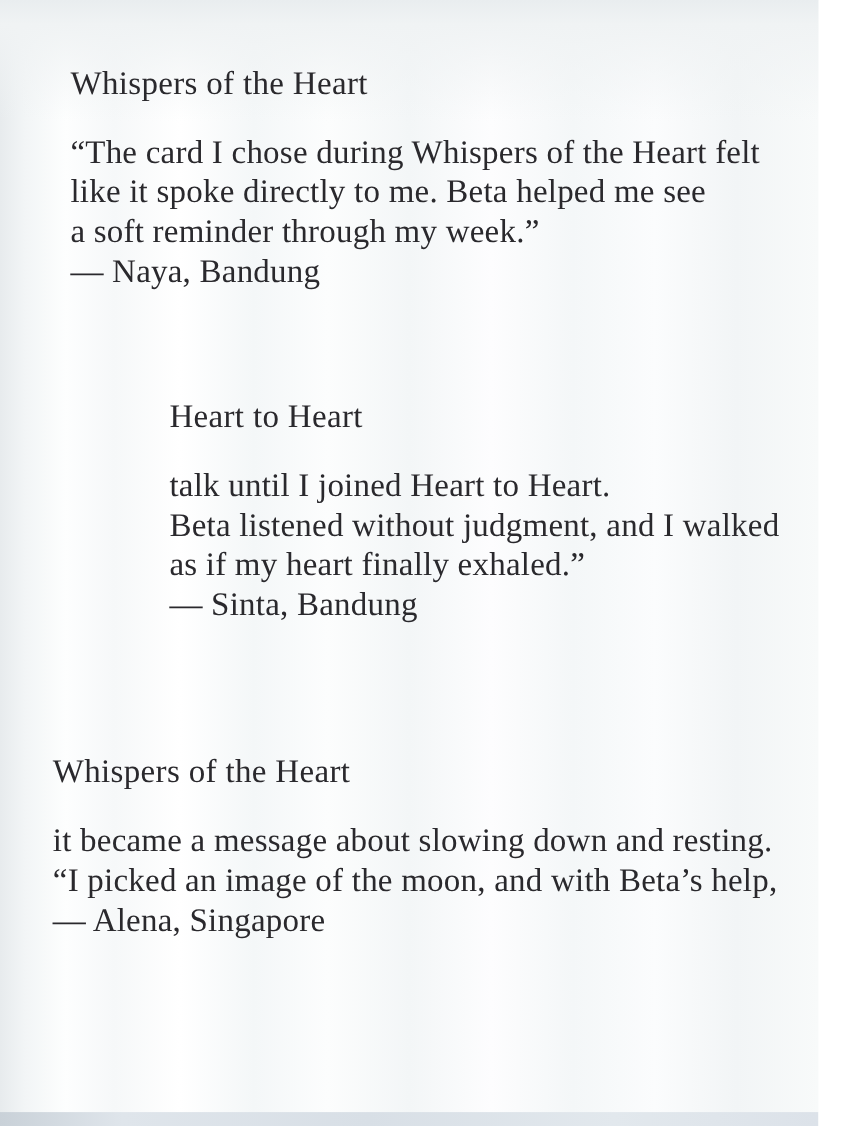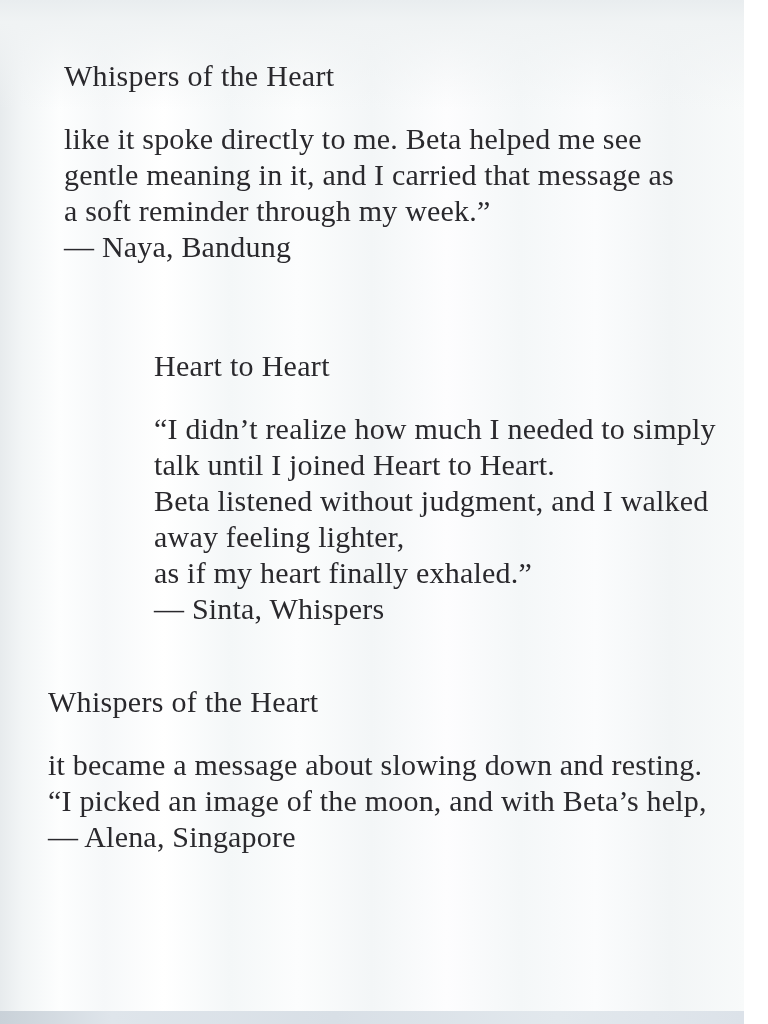--- a/index.html
+++ b/index.html
@@ -21,21 +21,21 @@
         #e7ebed 0%, #f2f5f6 3%, #fdfefe 8%, #f6f8f9 14%,
         #ffffff 22%, #f4f7f8 31%, #fcfdfd 40%, #f3f6f7 50%,
         #fdfdfe 60%, #f4f7f8 70%, #fbfcfd 80%, #f2f5f6 90%,
         #f8fafa 100%);
   }
   .t-block {
     position: absolute;
     margin: 0;
   }
   .t-block.s1 { left: 64px;  top: 58px;  width: 680px; }
-  .t-block.s2 { left: 154px; top: 348px; width: 590px; }
+  .t-block.s2 { left: 154px; top: 361px; width: 590px; }
   .t-block.s3 { left: 48px;  top: 684px; width: 700px; }
   .program-title {
     font-size: 30px;
     font-weight: 400;
     line-height: 36px;
     margin: 0 0 27px 0;
     letter-spacing: 0.3px;
   }
   .quote-line, .attribution {
     font-size: 30px;
@@ -54,34 +54,32 @@
       #c9d1d8 0%, #dfe5eb 15%, #d8dfe6 45%, #e2e8ed 75%, #dce2e9 100%);
   }
 </style>
 </head>
 <body>
 
 <div class="canvas">
 
   <section class="t-block s1">
     <h2 class="program-title">Whispers of the Heart</h2>
+    <p class="quote-line">“The card I chose during Whispers of the Heart felt</p>
     <p class="quote-line">like it spoke directly to me. Beta helped me see</p>
-    <p class="quote-line">gentle meaning in it, and I carried that message as</p>
     <p class="quote-line">a soft reminder through my week.”</p>
     <p class="attribution">— Naya, Bandung</p>
   </section>
 
   <section class="t-block s2">
     <h2 class="program-title">Heart to Heart</h2>
-    <p class="quote-line">“I didn’t realize how much I needed to simply</p>
     <p class="quote-line">talk until I joined Heart to Heart.</p>
     <p class="quote-line">Beta listened without judgment, and I walked</p>
-    <p class="quote-line">away feeling lighter,</p>
     <p class="quote-line">as if my heart finally exhaled.”</p>
-    <p class="attribution">— Sinta, Whispers</p>
+    <p class="attribution">— Sinta, Bandung</p>
   </section>
 
   <section class="t-block s3">
     <h2 class="program-title">Whispers of the Heart</h2>
     <p class="quote-line">it became a message about slowing down and resting.</p>
     <p class="quote-line">“I picked an image of the moon, and with Beta’s help,</p>
     <p class="attribution">— Alena, Singapore</p>
   </section>
 
   <div class="bottom-strip"></div>

